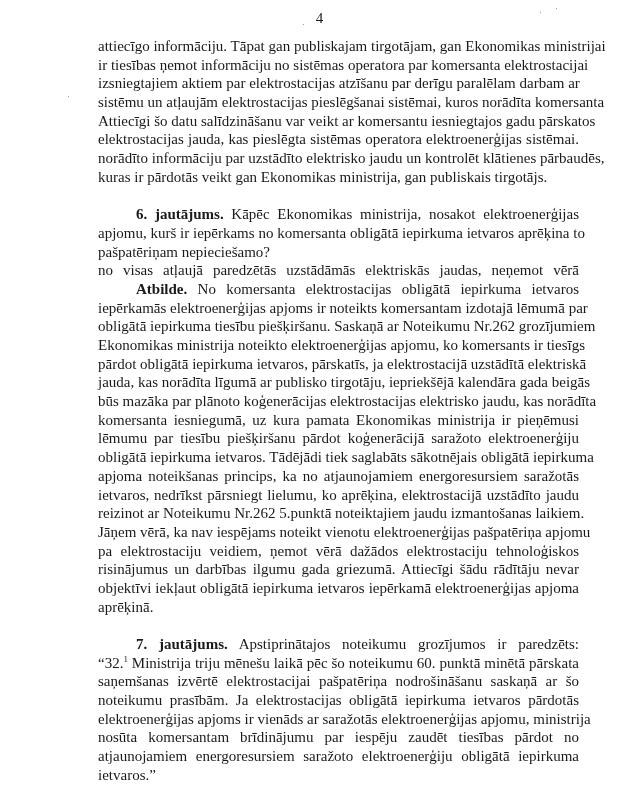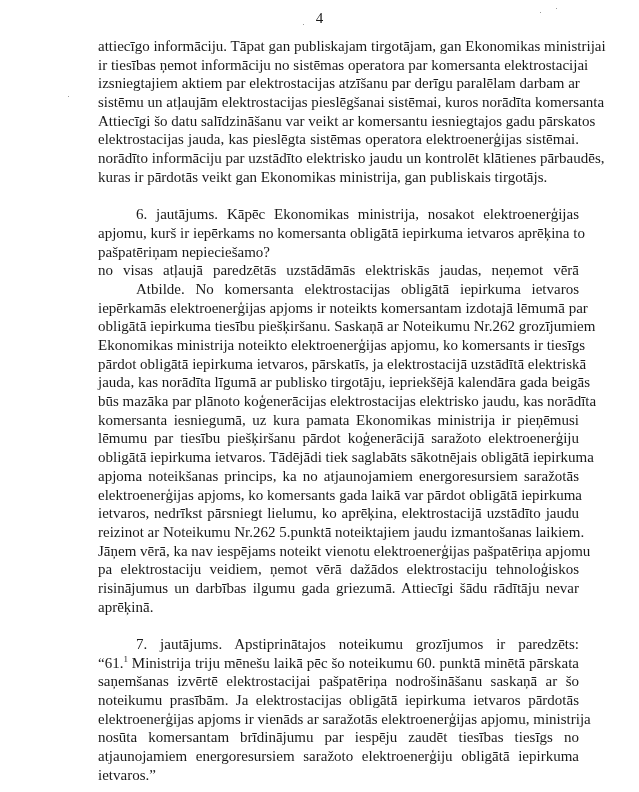--- a/index.html
+++ b/index.html
@@ -6,21 +6,21 @@
   body { width: 639px; height: 792px; position: relative; overflow: hidden;
          font-family: "Liberation Serif", "DejaVu Serif", serif; color: #1a1a1a; }
   .page-number { position: absolute; top: 10px; left: 0; width: 639px; text-align: center;
                  font-size: 15px; }
   .body-text { position: absolute; left: 98px; width: 481px; top: 37px; }
   .line { display: block; height: 18.7px; line-height: 18.7px; font-size: 15px;
           white-space: nowrap; text-align: justify; text-align-last: justify; }
   .line.last { text-align-last: left; }
   .indent { padding-left: 38px; }
   .gap { height: 18.7px; }
-  .bold { font-weight: normal; }
+  .bold { font-weight: bold; }
   .ital { }
   .speck { position: absolute; width: 1px; height: 1px; background: #999; }
 </style>
 </head>
 <body>
 
 <div class="page-number">4</div>
 
 <div class="body-text">
 
@@ -49,38 +49,38 @@
     <span class="line">iepērkamās elektroenerģijas apjoms ir noteikts komersantam izdotajā lēmumā par</span>
     <span class="line">obligātā iepirkuma tiesību piešķiršanu. Saskaņā ar Noteikumu Nr.262 grozījumiem</span>
     <span class="line">Ekonomikas ministrija noteikto elektroenerģijas apjomu, ko komersants ir tiesīgs</span>
     <span class="line">pārdot obligātā iepirkuma ietvaros, pārskatīs, ja elektrostacijā uzstādītā elektriskā</span>
     <span class="line">jauda, kas norādīta līgumā ar publisko tirgotāju, iepriekšējā kalendāra gada beigās</span>
     <span class="line">būs mazāka par plānoto koģenerācijas elektrostacijas elektrisko jaudu, kas norādīta</span>
     <span class="line">komersanta iesniegumā, uz kura pamata Ekonomikas ministrija ir pieņēmusi</span>
     <span class="line">lēmumu par tiesību piešķiršanu pārdot koģenerācijā saražoto elektroenerģiju</span>
     <span class="line">obligātā iepirkuma ietvaros. Tādējādi tiek saglabāts sākotnējais obligātā iepirkuma</span>
     <span class="line">apjoma noteikšanas princips, ka no atjaunojamiem energoresursiem saražotās</span>
-    <span class="line">elektroenerģijas apjoms, ko komersants gada laikā var pārdot obligātā iepirkuma</span>
     <span class="line">ietvaros, nedrīkst pārsniegt lielumu, ko aprēķina, elektrostacijā uzstādīto jaudu</span>
     <span class="line">reizinot ar Noteikumu Nr.262 5.punktā noteiktajiem jaudu izmantošanas laikiem.</span>
     <span class="line">Jāņem vērā, ka nav iespējams noteikt vienotu elektroenerģijas pašpatēriņa apjomu</span>
     <span class="line">pa elektrostaciju veidiem, ņemot vērā dažādos elektrostaciju tehnoloģiskos</span>
     <span class="line">risinājumus un darbības ilgumu gada griezumā. Attiecīgi šādu rādītāju nevar</span>
+    <span class="line">objektīvi iekļaut obligātā iepirkuma ietvaros iepērkamā elektroenerģijas apjoma</span>
     <span class="line last">aprēķinā.</span>
   </div>
 
   <div class="gap"></div>
 
   <div>
     <span class="line indent"><span class="bold">7. jautājums.</span> <span class="ital">Apstiprinātajos noteikumu grozījumos ir paredzēts:</span></span>
-    <span class="line"><span>“61.</span><sup style="font-size:9px;line-height:0">1</sup><span> Ministrija triju mēnešu laikā pēc šo noteikumu 60. punktā minētā pārskata</span></span>
+    <span class="line"><span>“32.</span><sup style="font-size:9px;line-height:0">1</sup><span> Ministrija triju mēnešu laikā pēc šo noteikumu 60. punktā minētā pārskata</span></span>
     <span class="line">saņemšanas izvērtē elektrostacijai pašpatēriņa nodrošināšanu saskaņā ar šo</span>
     <span class="line">noteikumu prasībām. Ja elektrostacijas obligātā iepirkuma ietvaros pārdotās</span>
     <span class="line">elektroenerģijas apjoms ir vienāds ar saražotās elektroenerģijas apjomu, ministrija</span>
-    <span class="line">nosūta komersantam brīdinājumu par iespēju zaudēt tiesības tiesīgs no</span>
+    <span class="line">nosūta komersantam brīdinājumu par iespēju zaudēt tiesības pārdot no</span>
     <span class="line">atjaunojamiem energoresursiem saražoto elektroenerģiju obligātā iepirkuma</span>
     <span class="line last">ietvaros.”</span>
 
   </div>
 </div>
 
 <div class="speck" style="left:540px;top:12px"></div>
 <div class="speck" style="left:556px;top:8px"></div>
 <div class="speck" style="left:303px;top:24px"></div>
 <div class="speck" style="left:68px;top:96px"></div>

